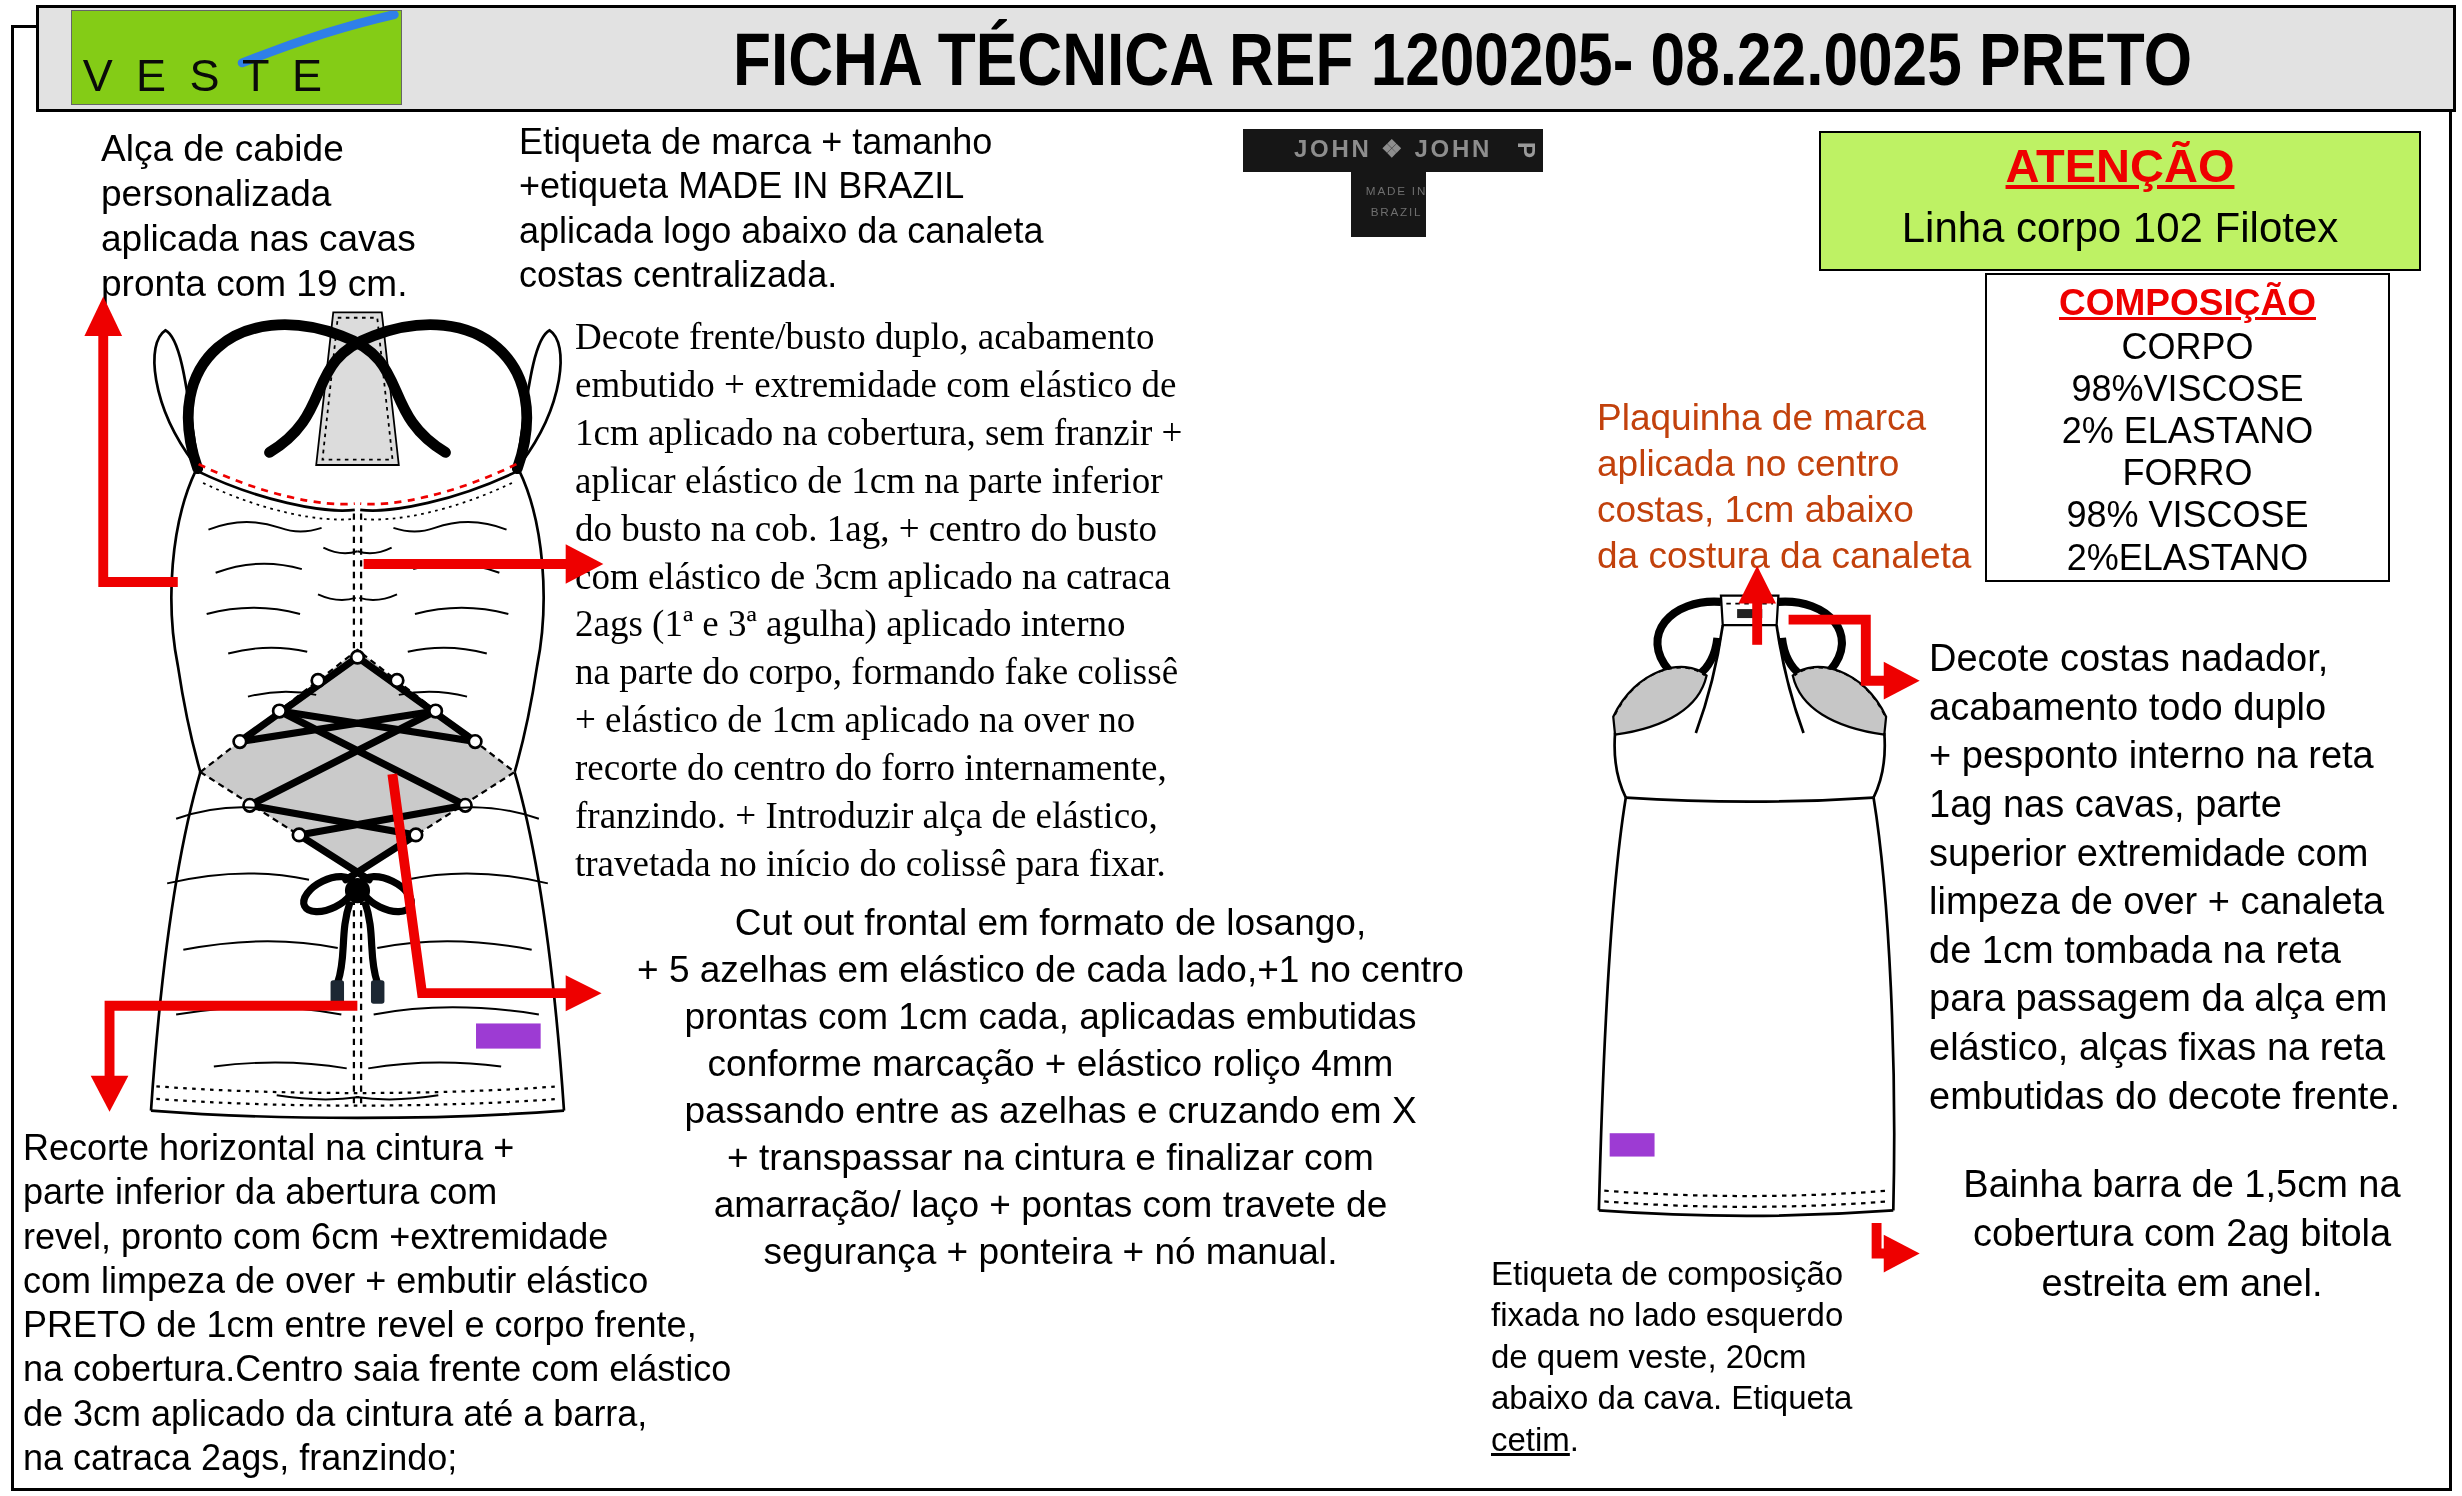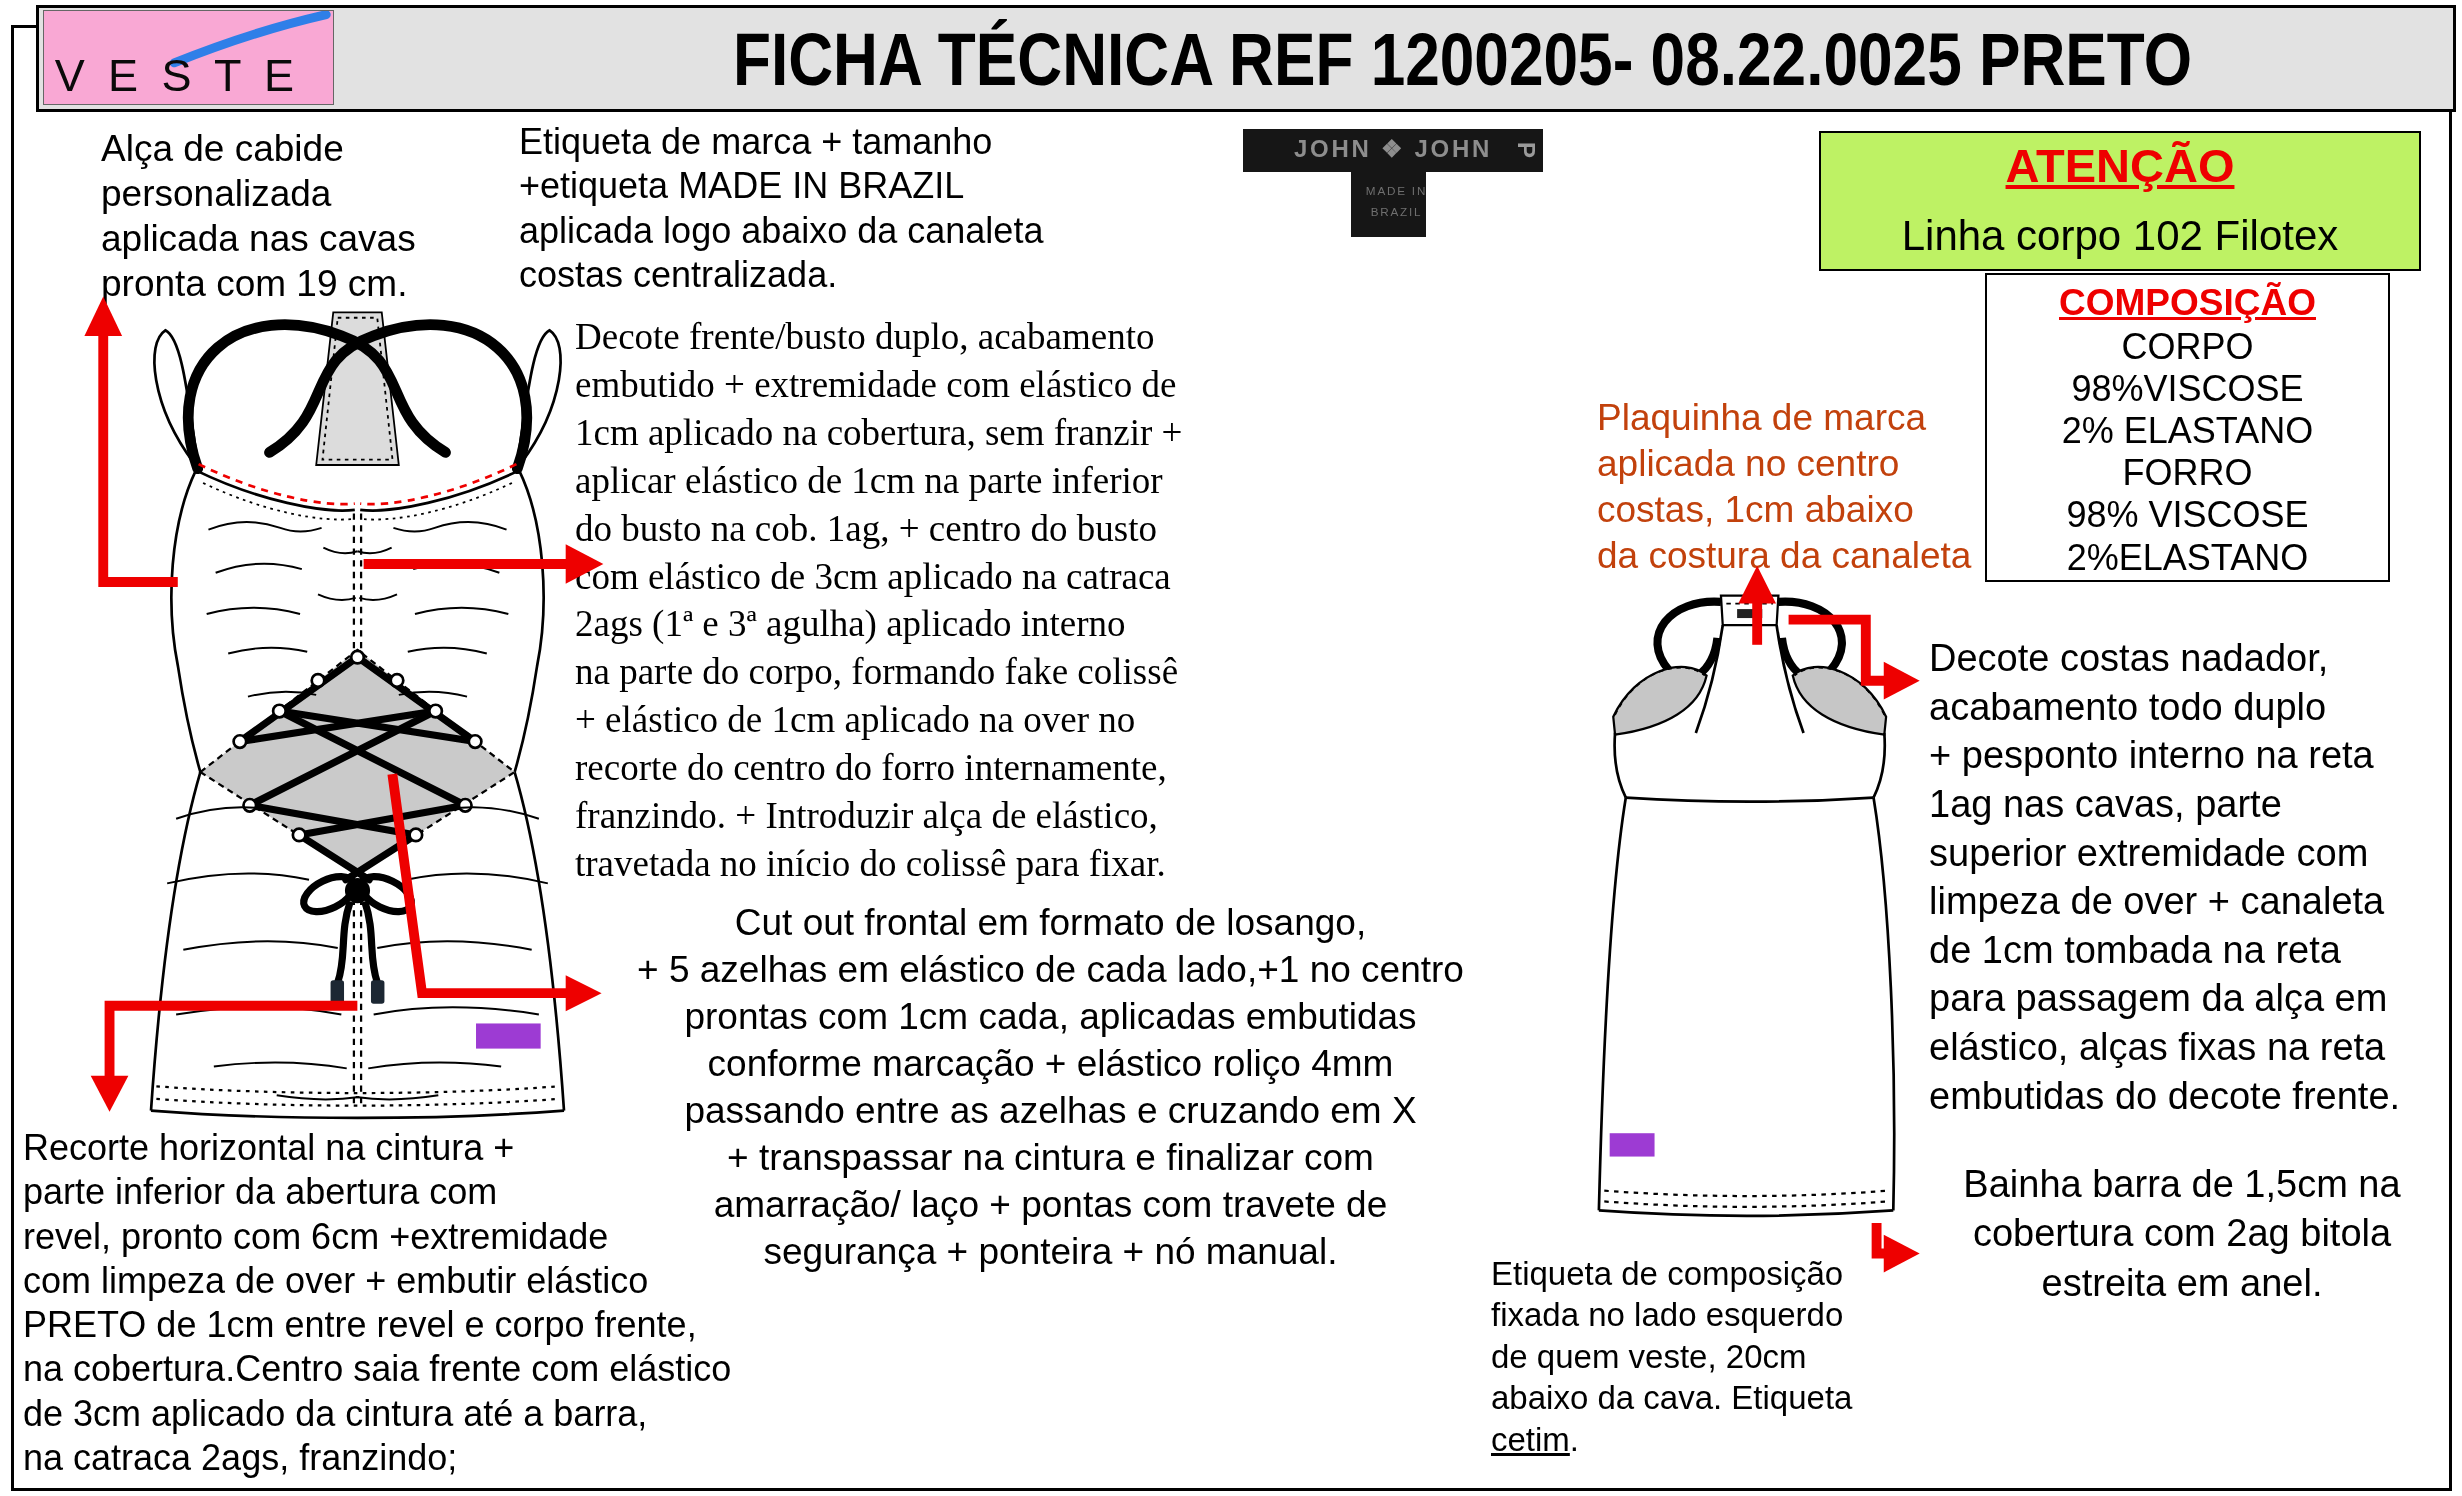--- a/index.html
+++ b/index.html
@@ -3,38 +3,38 @@
 <meta charset="utf-8">
 <style>
   html,body{margin:0;padding:0;background:#fff;}
   #sheet{position:relative;width:2462px;height:1497px;background:#fff;overflow:hidden;
          font-family:"Liberation Sans",sans-serif;color:#000;}
   .abs{position:absolute;}
   .note{white-space:pre-line;line-height:1.25;}
   
   #page-border{left:10.8px;top:25px;width:2435px;height:1460px;border:3.6px solid #000;}
   #header-band{left:36px;top:5.4px;width:2414px;height:101px;background:#e2e2e2;border:3.6px solid #000;}
-  #logo-box{left:4px;top:1.8px;width:289px;height:93px;background:#f9a8d4;border:0.9px solid #666;}
+  #logo-box{left:32px;top:1.8px;width:289px;height:93px;background:#84cc16;border:0.9px solid #666;padding-left:40px;}
   #logo-text{position:absolute;left:10.8px;bottom:1.8px;font-size:45px;letter-spacing:5.4px;color:#0a0a0a;}
   #title-wrap{left:431px;top:9px;width:1985px;text-align:center;}
   #title-wrap span{display:inline-block;font-size:74px;font-weight:bold;line-height:86px;
                    transform:scaleX(0.84);transform-origin:center;white-space:nowrap;}
   
   #tag-bar{left:1243px;top:117px;width:300px;height:43px;background:#161616;margin-top:12px;}
   #tag-brand{position:absolute;left:0;top:6.3px;width:100%;text-align:center;color:#8d8d8d;
              font-size:24px;font-weight:bold;letter-spacing:2.7px;}
   #tag-size{position:absolute;right:9px;top:7.2px;color:#9a9a9a;font-size:24px;font-weight:bold;
             transform:rotate(90deg);}
   #tag-stem{left:1351px;top:160px;width:75px;height:77px;background:#161616;}
   #tag-made{position:absolute;left:8px;top:20px;width:100%;text-align:center;color:#6f6f6f;
             font-size:11.7px;letter-spacing:1.8px;white-space:pre-line;line-height:1.8;}
   
   #attention-box{left:1819px;top:131px;width:598px;height:136px;background:#bef264;border:2.7px solid #000;text-align:center;}
   #attention-title{font-size:47px;font-weight:bold;color:#ee0000;text-decoration:underline;margin-top:5.4px;}
-  #attention-body{font-size:42px;margin-top:19px;}
+  #attention-body{font-size:42px;margin-top:11px;}
   #composition-box{left:1985px;top:273px;width:401px;height:305px;background:#fff;border:2.7px solid #000;text-align:center;}
   #composition-title{font-size:37px;font-weight:bold;color:#ee0000;text-decoration:underline;margin-top:7.2px;}
   #composition-lines{font-size:36px;line-height:1.17;white-space:pre-line;margin-top:1.8px;}
   
   #note-alca{left:101px;top:126px;width:422px;font-size:37px;line-height:1.22;}
   #note-etiqueta-marca{left:519px;top:120px;width:611px;font-size:36px;line-height:1.23;}
   #note-decote-frente{left:575px;top:313px;width:871px;font-size:37px;line-height:1.295;text-align:left;font-family:Liberation Serif, serif;}
   #note-cutout{left:561px;top:900px;width:979px;font-size:37px;line-height:1.27;text-align:center;}
   #note-plaquinha{left:1597px;top:395px;width:413px;font-size:37px;line-height:1.24;color:#c2410c;}
   #note-decote-costas{left:1929px;top:634px;width:524px;font-size:38px;line-height:1.28;}

